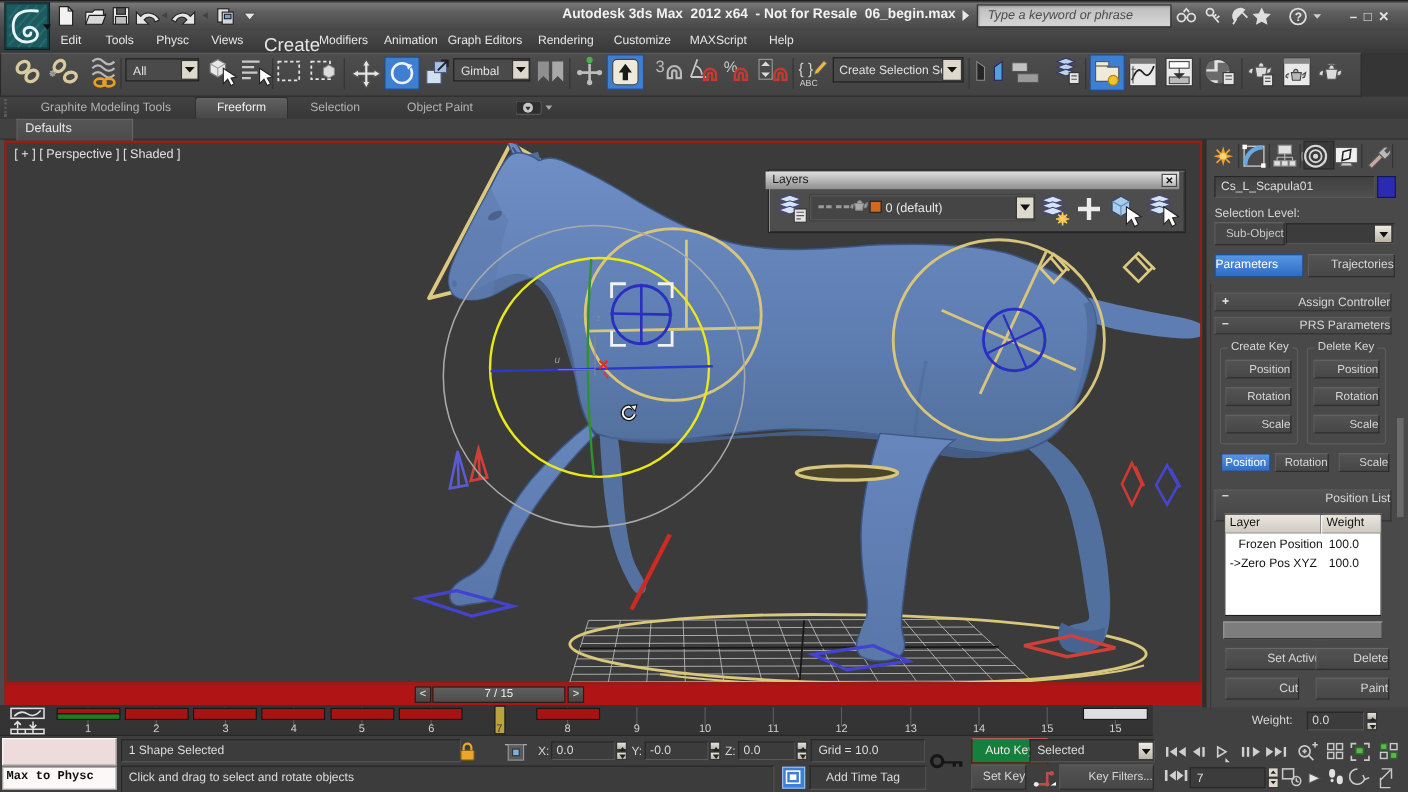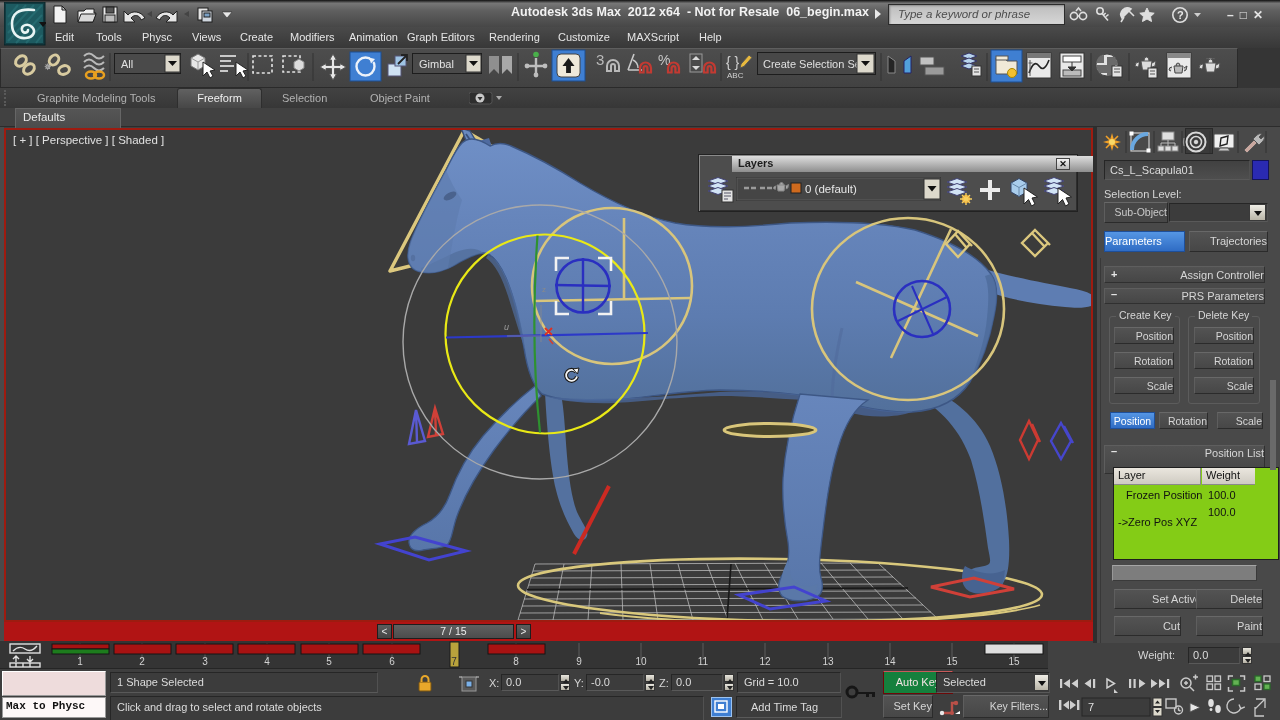--- a/index.html
+++ b/index.html
@@ -65,21 +65,21 @@
 </g>
 <text x="109" y="14" font-size="11" font-weight="bold" fill="#e8e8e8">?</text>
 <path d="M126,8 l7,0 -3.5,4 z" fill="#cfcfcf"></path>
 </svg>
 <div class="abs" style="left:1227px;top:8px;width:46px;height:14px;color:#e4e4e4;font-size:12px;font-weight:bold;letter-spacing:6px">–□✕</div>
 
 <div class="lbl" style="left:55px;top:31px;color:#e6e6e6;font-size:11px">Edit</div>
 <div class="lbl" style="left:96px;top:31px;color:#e6e6e6;font-size:11px">Tools</div>
 <div class="lbl" style="left:142px;top:31px;color:#e6e6e6;font-size:11px">Physc</div>
 <div class="lbl" style="left:192px;top:31px;color:#e6e6e6;font-size:11px">Views</div>
-<div class="lbl" style="left:240px;top:31px;color:#e6e6e6;font-size:11px">Create</div>
+<div class="lbl" style="left:240px;top:31px;color:#e6e6e6;font-size:17px">Create</div>
 <div class="lbl" style="left:290px;top:31px;color:#e6e6e6;font-size:11px">Modifiers</div>
 <div class="lbl" style="left:349px;top:31px;color:#e6e6e6;font-size:11px">Animation</div>
 <div class="lbl" style="left:407px;top:31px;color:#e6e6e6;font-size:11px">Graph Editors</div>
 <div class="lbl" style="left:489px;top:31px;color:#e6e6e6;font-size:11px">Rendering</div>
 <div class="lbl" style="left:558px;top:31px;color:#e6e6e6;font-size:11px">Customize</div>
 <div class="lbl" style="left:627px;top:31px;color:#e6e6e6;font-size:11px">MAXScript</div>
 <div class="lbl" style="left:699px;top:31px;color:#e6e6e6;font-size:11px">Help</div>
 
 <div class="abs" style="left:0;top:48px;width:1238px;height:40px;background:linear-gradient(#4d4d4d,#424242);border:1px solid #2a2a2a;border-top-color:#5e5e5e"></div>
 <div class="abs" style="left:1238px;top:48px;width:42px;height:40px;background:#353535"></div>
@@ -402,21 +402,21 @@
 <g fill="none">
       <path d="M576,372 a5.5,5.5 0 1 0 1,4.5" stroke="#1a1a1a" stroke-width="4"></path>
       <path d="M576,372 a5.5,5.5 0 1 0 1,4.5" stroke="#f4f4f4" stroke-width="1.8"></path>
       <path d="M573,369 l6,-1 -1.5,6 z" fill="#f4f4f4" stroke="#1a1a1a" stroke-width="1"></path>
     </g>
 
 <text x="13" y="144" font-size="11.5" fill="#e0e0e0">[ + ] [ Perspective ] [ Shaded ]</text>
 </svg>
 
 <div class="abs" style="left:698px;top:154px;width:380px;height:58px;background:#4d4d4d;border:1px solid #222;box-shadow:inset 1px 1px 0 #8a8a8a,inset -1px -1px 0 #2e2e2e"></div>
-<div class="abs" style="left:732px;top:156px;width:376px;height:16px;background:linear-gradient(#dedede,#8e8e8e);color:#1c1c1c;font-size:11px;font-weight:bold;padding:1px 0 0 6px">Layers</div>
+<div class="abs" style="left:696px;top:156px;width:376px;height:16px;background:linear-gradient(#dedede,#8e8e8e);color:#1c1c1c;font-size:11px;font-weight:normal;padding:1px 0 0 6px">Layers</div>
 <div class="abs" style="left:1056px;top:158px;width:14px;height:12px;background:linear-gradient(#f2f2f2,#b9b9b9);border:1px solid #444;color:#111;font-size:9px;font-weight:bold;text-align:center;line-height:10px">✕</div>
 <svg class="abs" style="left:700px;top:172px" width="376" height="38" viewBox="0 0 376 38">
 
 <g fill="#d2e4f5" stroke="#447">
       <path d="M8,9 l10,-3.5 10,3.5 -10,3.5 z"></path>
       <path d="M8,14 l10,-3.5 10,3.5 -10,3.5 z"></path>
       <path d="M8,19 l10,-3.5 10,3.5 -10,3.5 z"></path>
     </g>
 <rect x="22" y="18" width="11" height="12" fill="#e4e4e4" stroke="#333"></rect>
     <path d="M24,21 h7 M24,24 h7 M24,27 h4" stroke="#556"></path>
@@ -517,21 +517,21 @@
       <path d="M13,10 q6,-6 12,-2 t12,-3"></path>
 <path d="M16,15 v6 m-3,-3 l3,-3 3,3 M30,15 v6 m-3,-3 l3,3 3,-3"></path>
 <rect x="10" y="22" width="30" height="4"></rect>
       <path d="M16,22 v4 M23,22 v4 M30,22 v4"></path>
 </g>
 </svg>
 
 <div class="abs" style="left:0;top:669px;width:1048px;height:51px;background:#3e3e3e"></div>
 <div class="abs" style="left:2px;top:671px;width:104px;height:25px;background:#eedcdc;border:1px solid #999;border-top-color:#fff;border-left-color:#fff"></div>
 <div class="abs" style="left:2px;top:697px;width:104px;height:21px;background:#fdf8f8;border:1px solid #999;color:#111;font-family:Liberation Mono,monospace;font-size:11px;font-weight:bold;padding:2px 0 0 3px;overflow:hidden">Max to Physc</div>
-<div class="sunk" style="left:110px;top:672px;width:268px;height:21px;padding:3px 0 0 6px">1 Shape Selected</div>
+<div class="sunk" style="left:110px;top:672px;width:309px;height:21px;padding:3px 0 0 6px">1 Shape Selected</div>
 <svg class="abs" style="left:416px;top:674px" width="70 " height="19" viewBox="0 0 70 19">
 <rect x="3" y="8" width="12" height="9" rx="1" fill="#e8a72a" stroke="#7a5510"></rect>
 <path d="M5.5,8 v-2.5 a3.5,3.5 0 0 1 7,0 v2.5" fill="none" stroke="#e8a72a" stroke-width="2"></path>
 <rect x="46" y="3" width="14" height="14" fill="#5a5a5a" stroke="#999"></rect>
     <rect x="50" y="7" width="6" height="6" fill="#7ab0e8" stroke="#333"></rect>
 <path d="M46,3 l-3,-0 M60,3 l3,0" stroke="#ccc"></path>
 </svg>
 <div class="lbl" style="left:489px;top:677px">X:</div>
 <div class="sunk" style="left:501px;top:674px;width:58px;height:17px;padding:1px 0 0 4px">0.0</div>
 <div class="spin" style="left:560px;top:674px">
@@ -703,26 +703,26 @@
 <div class="btn" style="left:1114px;top:352px;width:60px;height:17px;padding-top:2px;font-size:10.5px">Rotation</div>
 <div class="btn" style="left:1194px;top:352px;width:60px;height:17px;padding-top:2px;font-size:10.5px">Rotation</div>
 <div class="btn" style="left:1114px;top:377px;width:60px;height:17px;padding-top:2px;font-size:10.5px">Scale</div>
 <div class="btn" style="left:1194px;top:377px;width:60px;height:17px;padding-top:2px;font-size:10.5px">Scale</div>
 <div class="abs" style="left:1110px;top:412px;width:45px;height:17px;background:linear-gradient(#5596e4,#2f6cc4);border:1px solid #1e4f9a;color:#fff;font-size:10.5px;text-align:center;padding-top:2px">Position</div>
 <div class="btn" style="left:1159px;top:412px;width:49px;height:17px;padding-top:2px;font-size:10.5px">Rotation</div>
 <div class="btn" style="left:1217px;top:412px;width:46px;height:17px;padding-top:2px;font-size:10.5px">Scale</div>
 <div class="btn" style="left:1104px;top:445px;width:161px;height:29px;background:linear-gradient(#525252,#464646);border-color:#5e5e5e #303030 #303030 #5e5e5e;padding-top:1px;font-size:11px">Position List</div>
 <div class="lbl" style="left:1111px;top:445px;font-weight:bold;color:#e8e8e8">–</div>
 
-<div class="abs" style="left:1113px;top:467px;width:166px;height:93px;background:#84cc16;border:1px solid #1e1e1e">
+<div class="abs" style="left:1113px;top:467px;width:143px;height:93px;background:#ffffff;border:1px solid #1e1e1e">
 <div style="position:absolute;left:0;top:0;width:87px;height:17px;background:linear-gradient(#eae6de,#cfcbc2);border-right:1px solid #8a8a8a;border-bottom:1px solid #8a8a8a;font-size:11px;color:#111;padding:1px 0 0 4px">Layer</div>
 <div style="position:absolute;left:88px;top:0;width:53px;height:17px;background:linear-gradient(#eae6de,#cfcbc2);border-bottom:1px solid #8a8a8a;font-size:11px;color:#111;padding:1px 0 0 4px">Weight</div>
 <div style="position:absolute;left:12px;top:21px;font-size:11px;color:#111">Frozen Position</div>
 <div style="position:absolute;left:94px;top:21px;font-size:11px;color:#111">100.0</div>
-<div style="position:absolute;left:4px;top:48px;font-size:11px;color:#111">-&gt;Zero Pos XYZ</div>
+<div style="position:absolute;left:4px;top:38px;font-size:11px;color:#111">-&gt;Zero Pos XYZ</div>
 <div style="position:absolute;left:94px;top:38px;font-size:11px;color:#111">100.0</div>
 </div>
 <div class="abs" style="left:1112px;top:565px;width:145px;height:16px;background:#7d7d7d;border:1px solid #3a3a3a;border-top-color:#a5a5a5;border-left-color:#989898"></div>
 <div class="btn" style="left:1114px;top:589px;width:88px;height:20px;padding-top:3px">Set Active</div>
 <div class="btn" style="left:1196px;top:589px;width:67px;height:20px;padding-top:3px">Delete</div>
 <div class="btn" style="left:1114px;top:616px;width:67px;height:20px;padding-top:3px">Cut</div>
 <div class="btn" style="left:1196px;top:616px;width:67px;height:20px;padding-top:3px">Paint</div>
 <div class="lbl" style="left:1138px;top:649px">Weight:</div>
 <div class="sunk" style="left:1188px;top:647px;width:52px;height:17px;padding:1px 0 0 4px">0.0</div>
 <div class="spin" style="left:1242px;top:647px">

